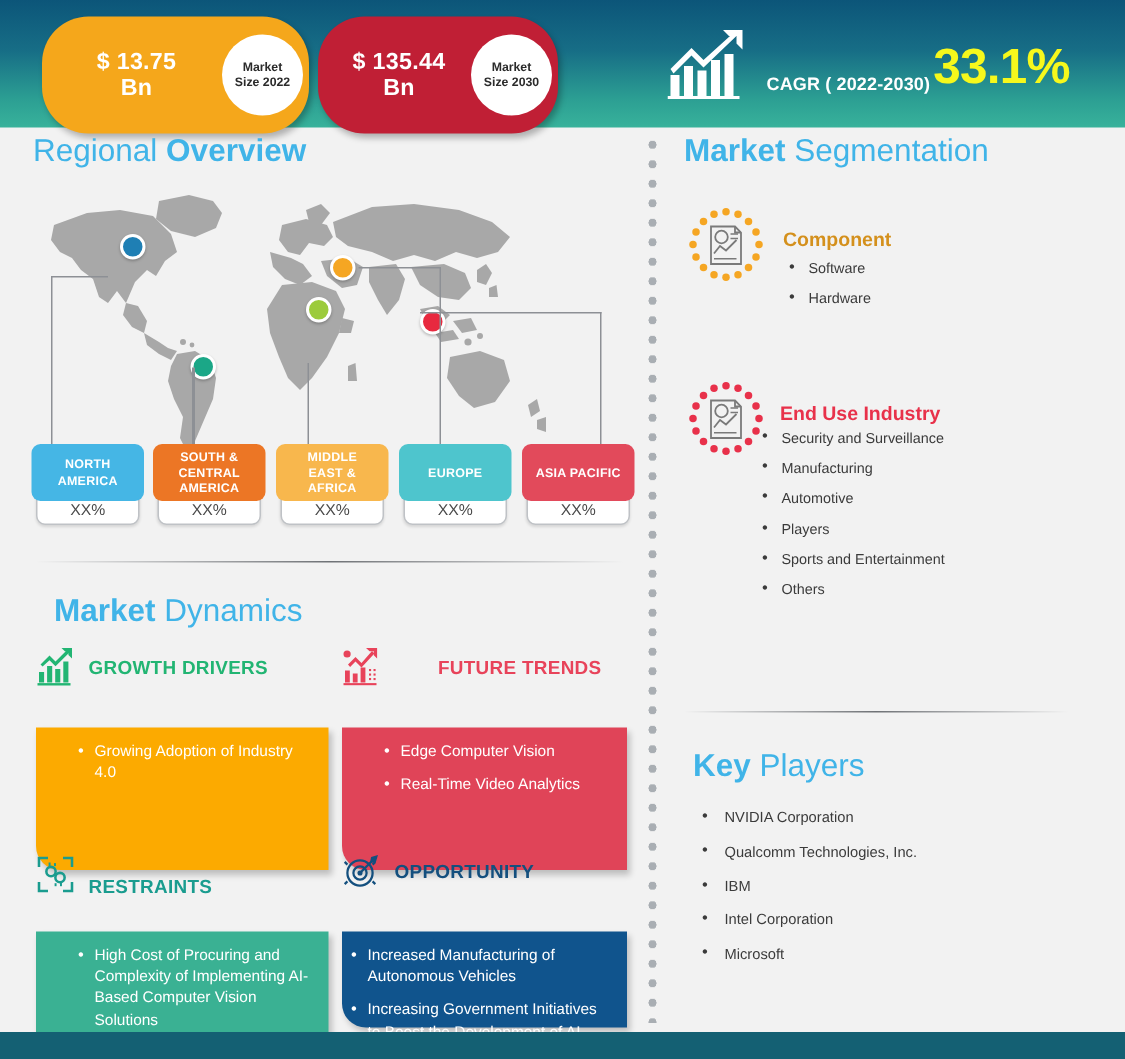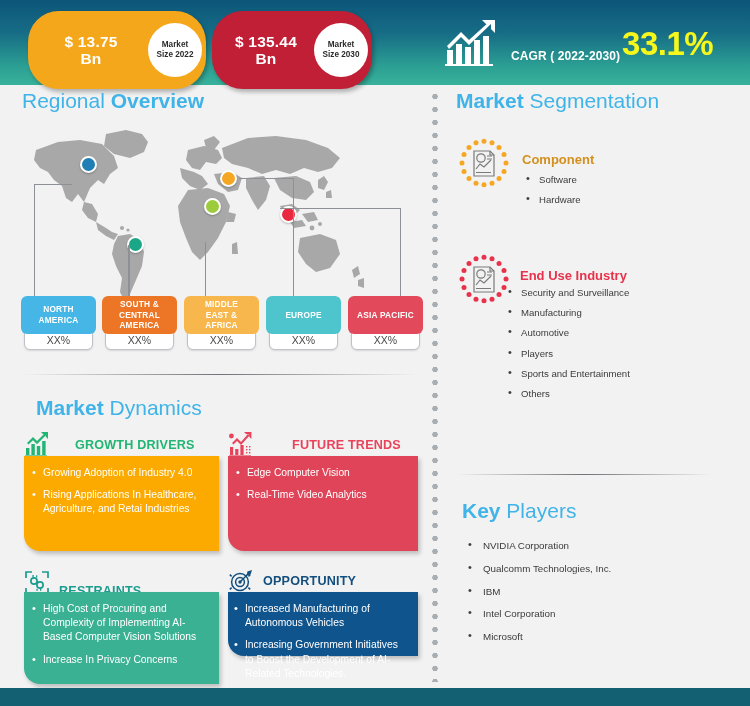--- a/index.html
+++ b/index.html
@@ -136,23 +136,24 @@
     position: absolute; display: flex; align-items: center;
   }
   .dyn-head .ico { width: 26px; height: 26px; margin-right: 9px; }
   .dyn-head .txt {
     font-size: 12.6px; font-weight: bold; letter-spacing: .2px;
   }
   .dyn-card {
     position: absolute;
     border-radius: 0 0 0 16px;
     color: #ffffff;
-    padding: 10px 12px 10px 8px;
+    padding: 10px 12px 10px 28px;
     box-sizing: border-box;
     box-shadow: 2px 3px 4px rgba(0,0,0,.22);
+    margin-top: 29px;
   }
   .dyn-card ul { margin: 0; padding: 0; list-style: none; }
   .dyn-card li {
     font-size: 10.3px; line-height: 1.38; margin-bottom: 8px;
     padding-left: 11px; position: relative;
   }
   .dyn-card li:last-child { margin-bottom: 0; }
   .dyn-card li:before {
     content: "\2022"; position: absolute; left: 0; top: -1px; font-size: 11px;
   }
@@ -359,38 +360,37 @@
       <span>ASIA PACIFIC</span>
     </div>
   </div>
 
   <div class="hrule" style="left:24px; top:374px; width:392px;"></div>
 
   <div class="sec-title" style="left:36px; top:396px;">
     <span class="b">Market</span><span class="n"> Dynamics</span>
   </div>
 
-  <div class="dyn-head" style="left:24px; top:432px;gap:16px;">
+  <div class="dyn-head" style="left:24px; top:432px;">
     <svg class="ico" viewBox="0 0 26 26">
       <g fill="#22b573">
         <rect x="2" y="16" width="3.4" height="7"></rect>
         <rect x="7.4" y="12" width="3.4" height="11"></rect>
         <rect x="12.8" y="14" width="3.4" height="9"></rect>
         <rect x="18.2" y="9" width="3.4" height="14"></rect>
         <rect x="1" y="23.4" width="22" height="1.6"></rect>
         <path d="M3,11 L9,5 L13,9 L21,1 L22.6,2.6 L13,12.2 L9,8.2 L4.4,12.4 Z"></path>
         <path d="M17,0 L24,0 L24,7 L21.6,4.6 L21.6,2.4 L19.4,2.4 Z"></path>
       </g>
     </svg>
     <span class="txt" style="color:#22b573;">GROWTH DRIVERS</span>
   </div>
   <div class="dyn-card" style="left:24px; top:456px; width:195px; height:95px; background:#fcaa00;">
     <ul>
       <li>Growing Adoption of Industry 4.0</li>
-      <li>Rising Applications In Healthcare, Agriculture, and Retai Industries</li>
     </ul>
   </div>
 
   <div class="dyn-head" style="left:228px; top:432px;">
     <svg class="ico" viewBox="0 0 26 26">
       <g fill="#e8435a">
         <rect x="2" y="15" width="3.2" height="8"></rect>
         <rect x="7.2" y="17" width="3.2" height="6"></rect>
         <rect x="12.4" y="13" width="3.2" height="10"></rect>
         <rect x="1" y="23.4" width="22" height="1.4"></rect>

